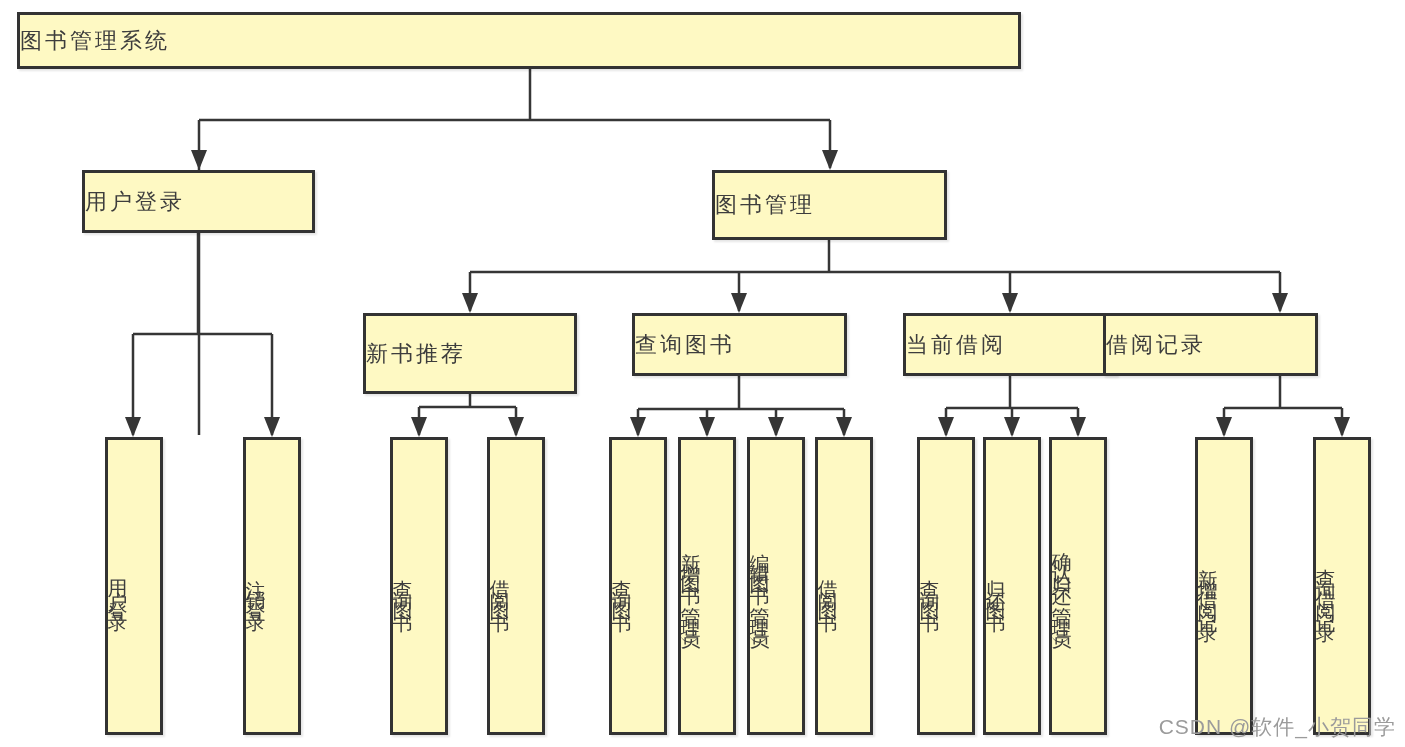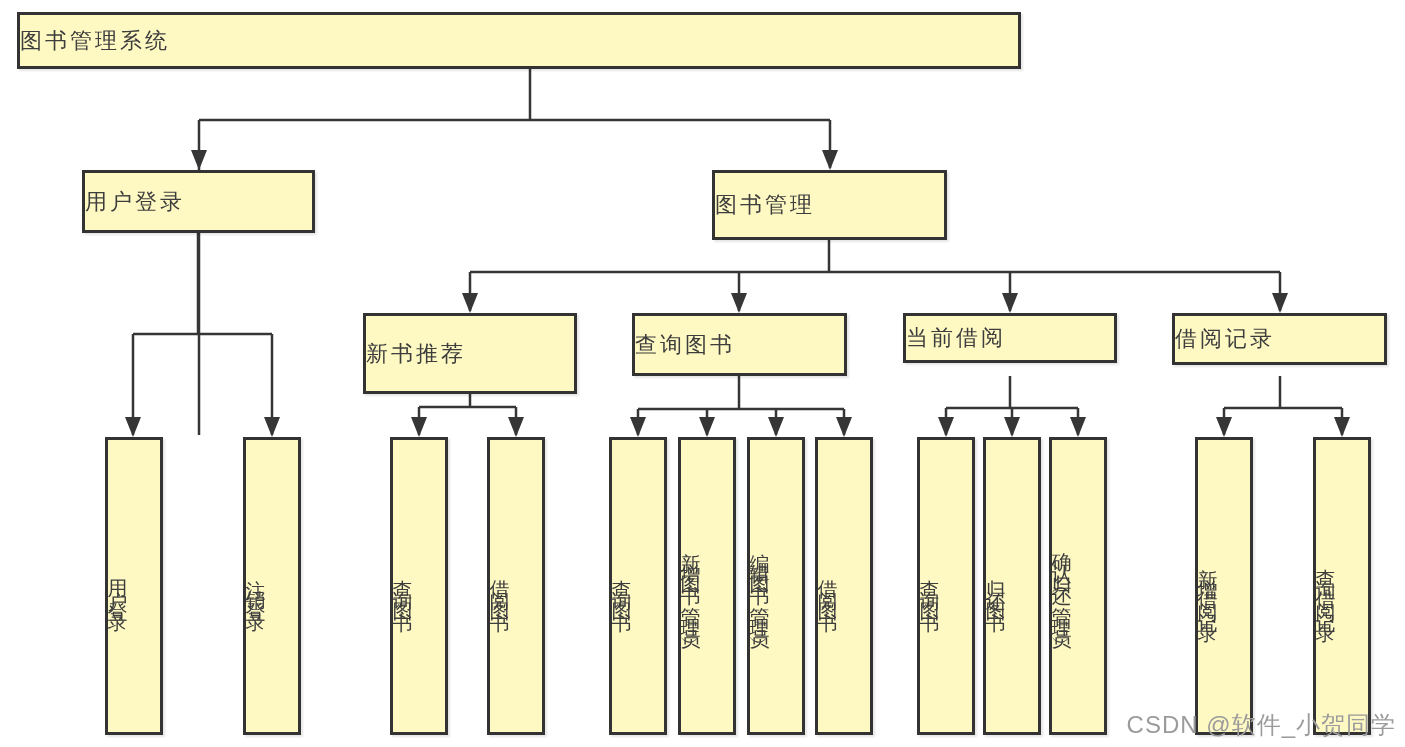--- a/index.html
+++ b/index.html
@@ -32,21 +32,21 @@
     writing-mode: vertical-rl;
     font-size: 20px;
     letter-spacing: 11px;
     line-height: 1;
     white-space: nowrap;
   }
   .watermark {
     position: absolute;
     right: 9px;
     bottom: 6px;
-    font-size: 24px;
+    font-size: 21px;
     letter-spacing: 1px;
     color: #9b9b9b;
     z-index: 5;
     white-space: nowrap;
   }
 </style>
 </head>
 <body>
 
 <div class="stage">
@@ -86,24 +86,24 @@
   <div class="box h" style="left:712px;top:170px;width:235px;height:70px">
     <span>图书管理</span>
   </div>
 
   <div class="box h" style="left:363px;top:313px;width:214px;height:81px">
     <span>新书推荐</span>
   </div>
   <div class="box h" style="left:632px;top:313px;width:215px;height:63px">
     <span>查询图书</span>
   </div>
-  <div class="box h" style="left:903px;top:313px;width:214px;height:50px">
+  <div class="box h" style="left:903px;top:313px;width:214px;height:63px">
     <span>当前借阅</span>
   </div>
-  <div class="box h" style="left:1172px;top:313px;width:215px;height:52px">
+  <div class="box h" style="left:1103px;top:313px;width:215px;height:63px">
     <span>借阅记录</span>
   </div>
 
   <div class="box v" style="left:105px;top:437px;width:58px;height:298px">
     <span>用户登录</span>
   </div>
   <div class="box v" style="left:243px;top:437px;width:58px;height:298px">
     <span>注销登录</span>
   </div>
   <div class="box v" style="left:390px;top:437px;width:58px;height:298px">

